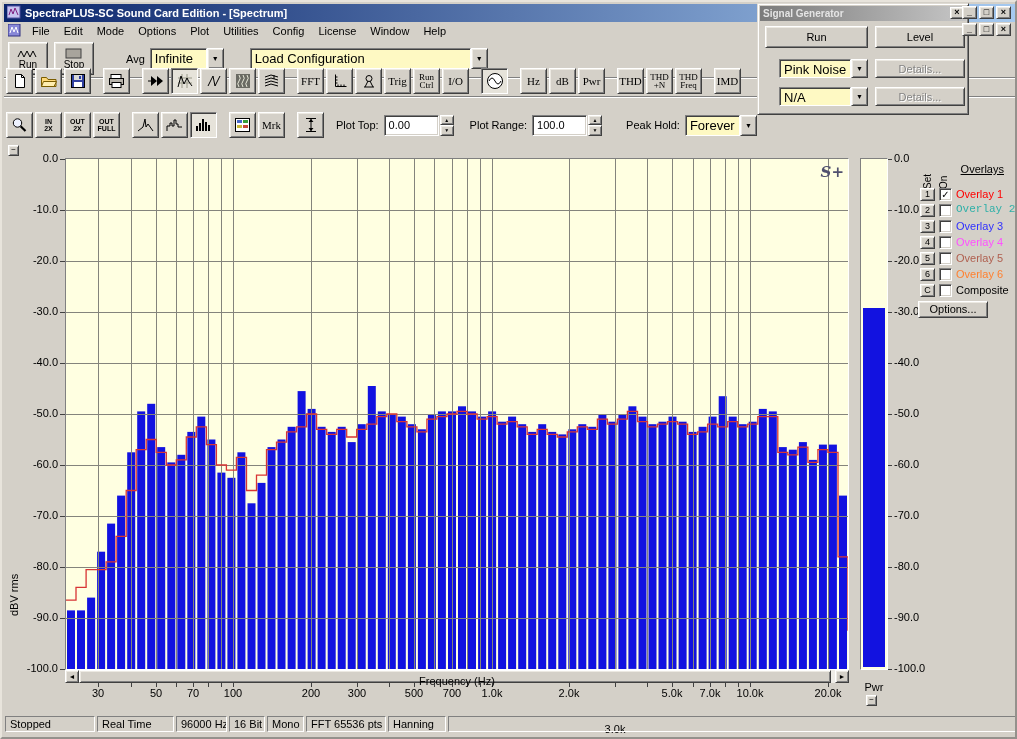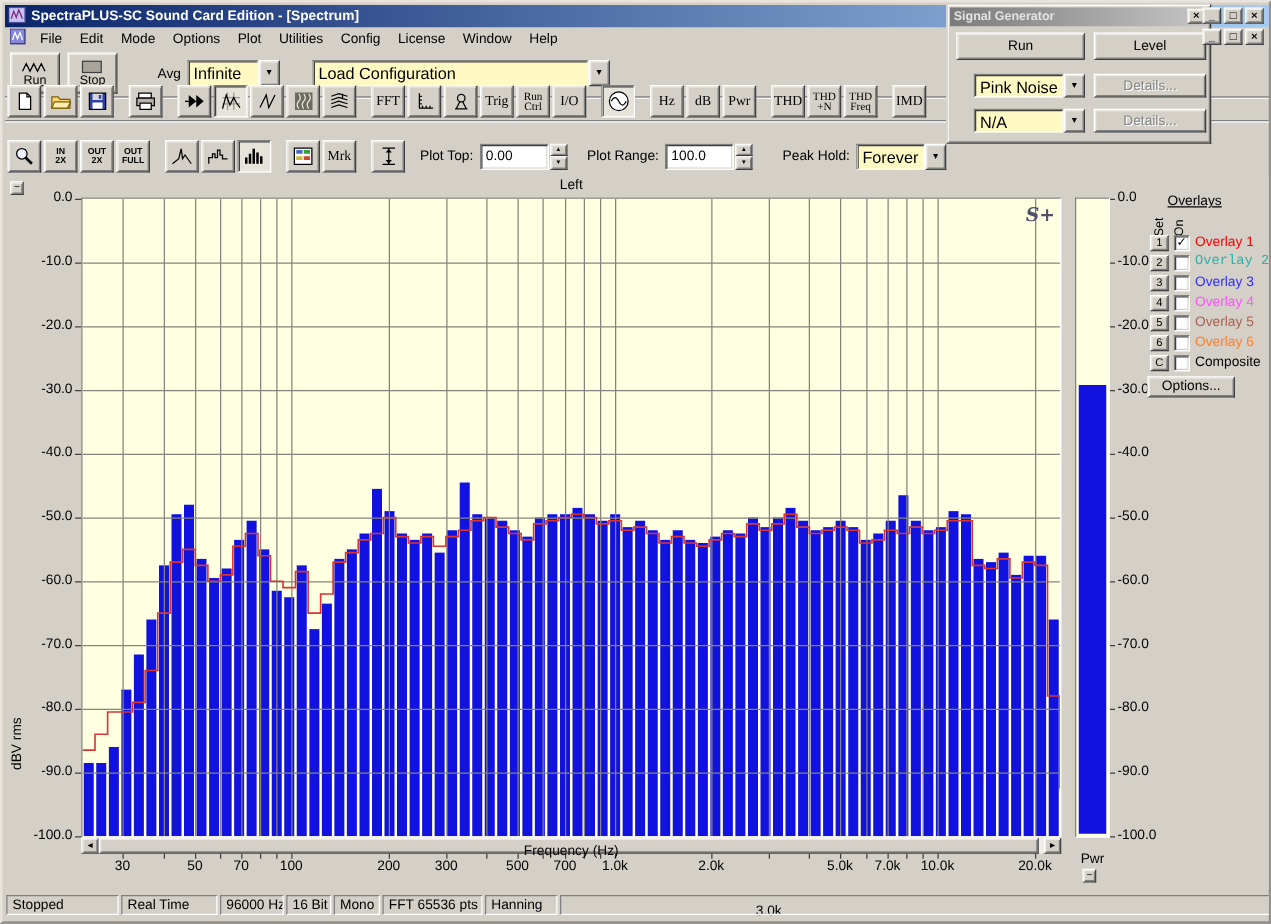--- a/index.html
+++ b/index.html
@@ -58,21 +58,21 @@
   .scrollbar{left:61px;top:529px;width:784px;height:13px;background:#efede8;display:flex;}
   .sbtn{width:14px;height:13px;font-size:7px;line-height:12px;text-align:center;padding:0;flex-shrink:0;}
   .sthumb{flex:1;margin-right:4px;}
   .xlab{left:61px;top:534px;width:784px;text-align:center;font-size:11px;}
   .pwrframe{left:856px;top:17px;width:28px;height:512px;background:#ffffe1;
             border:1px solid;border-color:#808080 #ffffff #ffffff #808080;}
   #pwr-bar{position:absolute;left:2px;right:2px;bottom:2px;}
   .pwrlbl{left:854px;top:540px;width:32px;text-align:center;font-size:11px;}
   
   .ovl{left:912px;top:4px;width:101px;height:310px;font-size:11px;}
-  .ovl .title{position:absolute;left:18px;top:10px;width:70px;text-align:left;text-decoration:underline;}
+  .ovl .title{position:absolute;left:18px;top:18px;width:70px;text-align:right;text-decoration:underline;}
   .vlab{position:absolute;font-size:10px;writing-mode:vertical-rl;transform:rotate(180deg);height:28px;}
   .ovlrow-btn{position:absolute;width:15px;height:13px;font-size:9px;line-height:11px;text-align:center;padding:0;}
   .ovlrow-cb{position:absolute;width:13px;height:13px;font-size:10px;line-height:11px;text-align:center;padding:0;color:#000;}
   .ovlrow-lb{position:absolute;white-space:nowrap;}
   .optbtn{position:absolute;left:2px;top:156px;width:70px;height:17px;font-size:11px;text-align:center;padding-top:1px;}
   
   .statusbar{left:2px;top:712px;width:1013px;height:20px;display:flex;gap:2px;padding:2px 1px 0 1px;}
   .spanel{height:16px;border:1px solid;border-color:#808080 #ffffff #ffffff #808080;
           font-size:11px;padding:1px 4px 0 4px;white-space:nowrap;overflow:hidden;}
   
@@ -342,21 +342,20 @@
     </div>
     <span class="lbl" style="margin-left:24px;">Peak Hold:</span>
     <div class="combo" style="margin-left:5px;width:72px;">
       <div class="val" style="flex:1">Forever</div>
       <div class="arrow raised">▼</div>
     </div>
   </div>
 
   <div class="abs client">
     <div class="abs collapsebtn raised" style="left:4px;top:4px;">−</div>
-    <div class="abs chanlbl">Left</div>
     <div class="abs ylab">dBV rms</div>
     <div class="abs pframe">
       <svg id="chart" width="782" height="510">
           <g fill="#1212e0">
             <rect x="1.0" y="451.4" width="8.0" height="58.6"></rect>
             <rect x="11.0" y="451.4" width="8.0" height="58.6"></rect>
             <rect x="21.1" y="438.6" width="8.0" height="71.4"></rect>
             <rect x="31.1" y="392.7" width="8.0" height="117.3"></rect>
             <rect x="41.1" y="364.6" width="8.0" height="145.4"></rect>
             <rect x="51.1" y="336.6" width="8.0" height="173.4"></rect>

